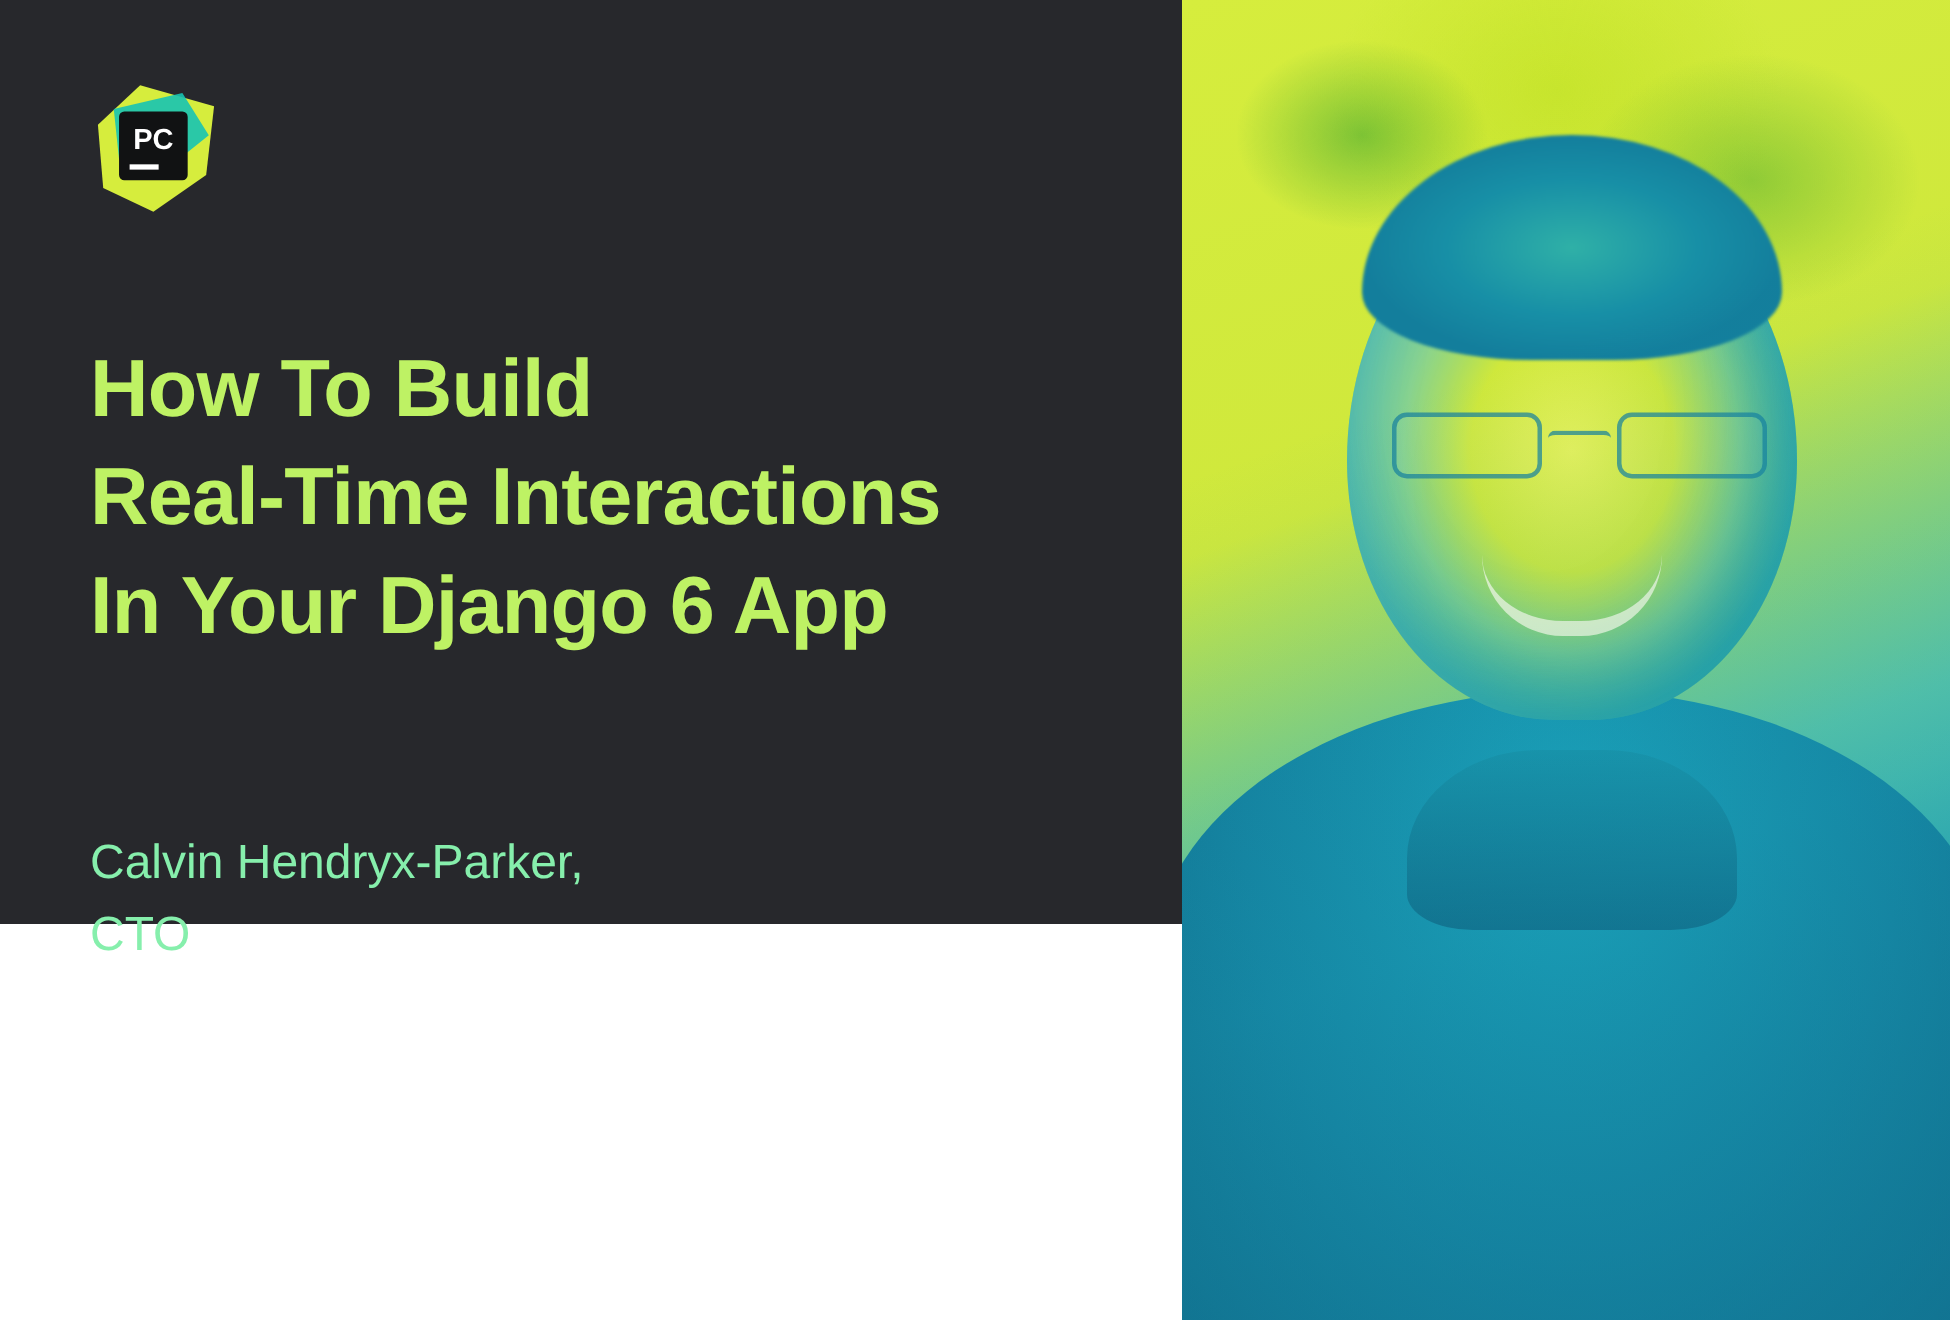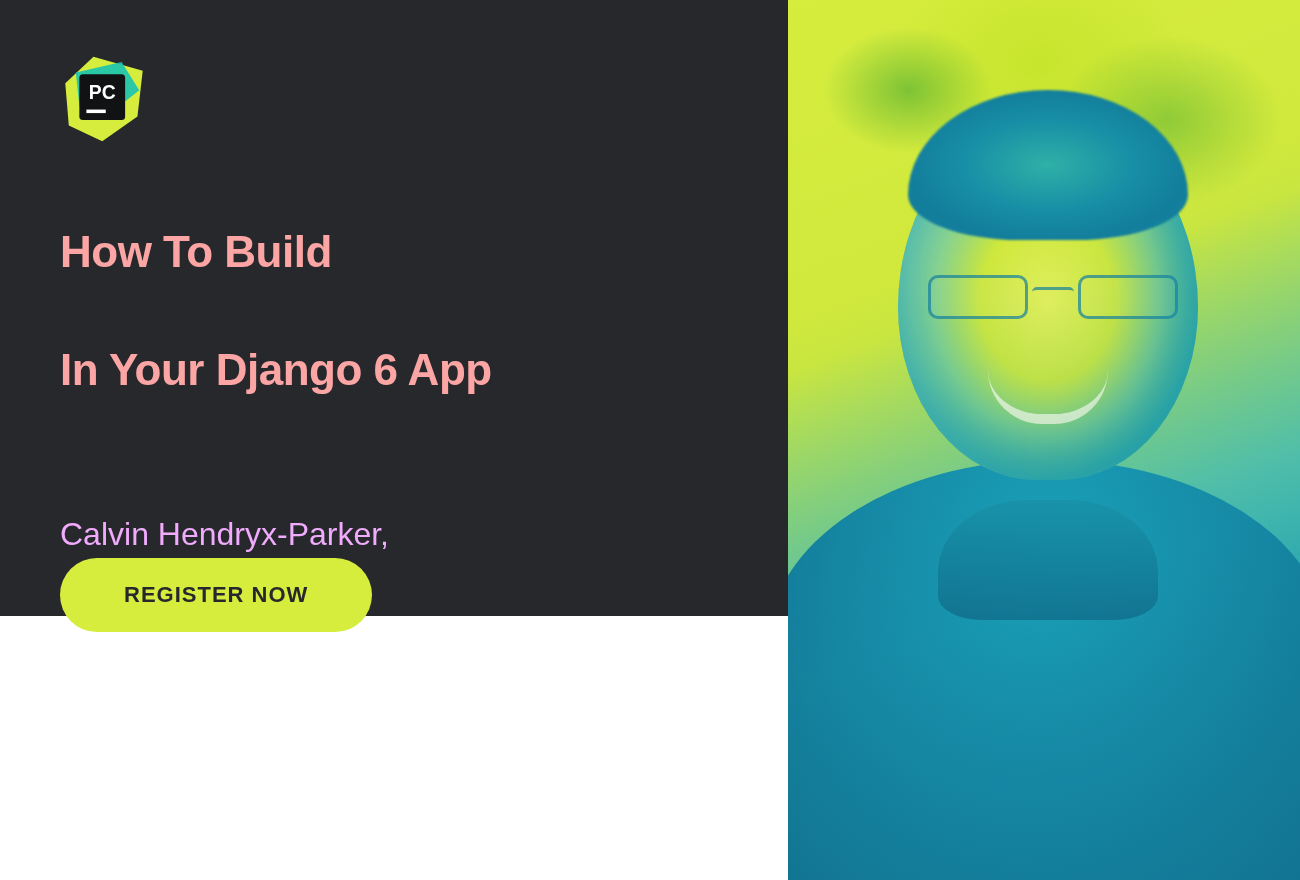--- a/index.html
+++ b/index.html
@@ -33,29 +33,29 @@
       position: relative;
     }
     .product-name {
       color: #8e9094;
       font-size: 36px;
       font-weight: 400;
       letter-spacing: 0.5px;
     }
     .headline {
       margin-top: 80px;
-      color: #fca5a5;
-      font-size: 44px;
+      color: #bef264;
+      font-size: 54px;
       font-weight: 600;
       line-height: 1.34;
       letter-spacing: -0.5px;
     }
     .speaker-block {
       margin-top: 110px;
-      color: #f0abfc;
+      color: #86efac;
       font-size: 32px;
       font-weight: 400;
       line-height: 1.5;
     }
     .cta-row {
       margin-top: auto;
     }
     .cta-button {
       display: inline-flex;
       align-items: center;
@@ -185,31 +185,29 @@
         <polygon points="18,20 70,8 90,40 60,64 22,58" fill="#17c3b2" opacity="0.9"></polygon>
         <rect x="22" y="22" width="52" height="52" rx="4" fill="#111213"></rect>
         <text x="48" y="50" text-anchor="middle" font-family="Arial, sans-serif" font-size="22" font-weight="700" fill="#ffffff">PC</text>
         <rect x="30" y="62" width="22" height="4" fill="#ffffff"></rect>
       </svg>
     </div>
   </div>
 
   <h1 class="headline">
     <span>How To Build</span><br>
-    <br>
+    <span>Real-Time Interactions</span><br>
     <span>In Your Django 6 App</span>
   </h1>
 
   <div class="speaker-block">
     <div>Calvin Hendryx-Parker,</div>
+    <div>CTO</div>
   </div>
 
-  <div class="cta-row">
-    <button class="cta-button">REGISTER NOW</button>
-  </div>
 </div>
 
 <div class="right-panel">
   <div class="portrait-placeholder">
     <div class="bg-texture"></div>
     <div class="shoulders"></div>
     <div class="collar"></div>
     <div class="head"></div>
     <div class="hair"></div>
     <div class="glasses">

